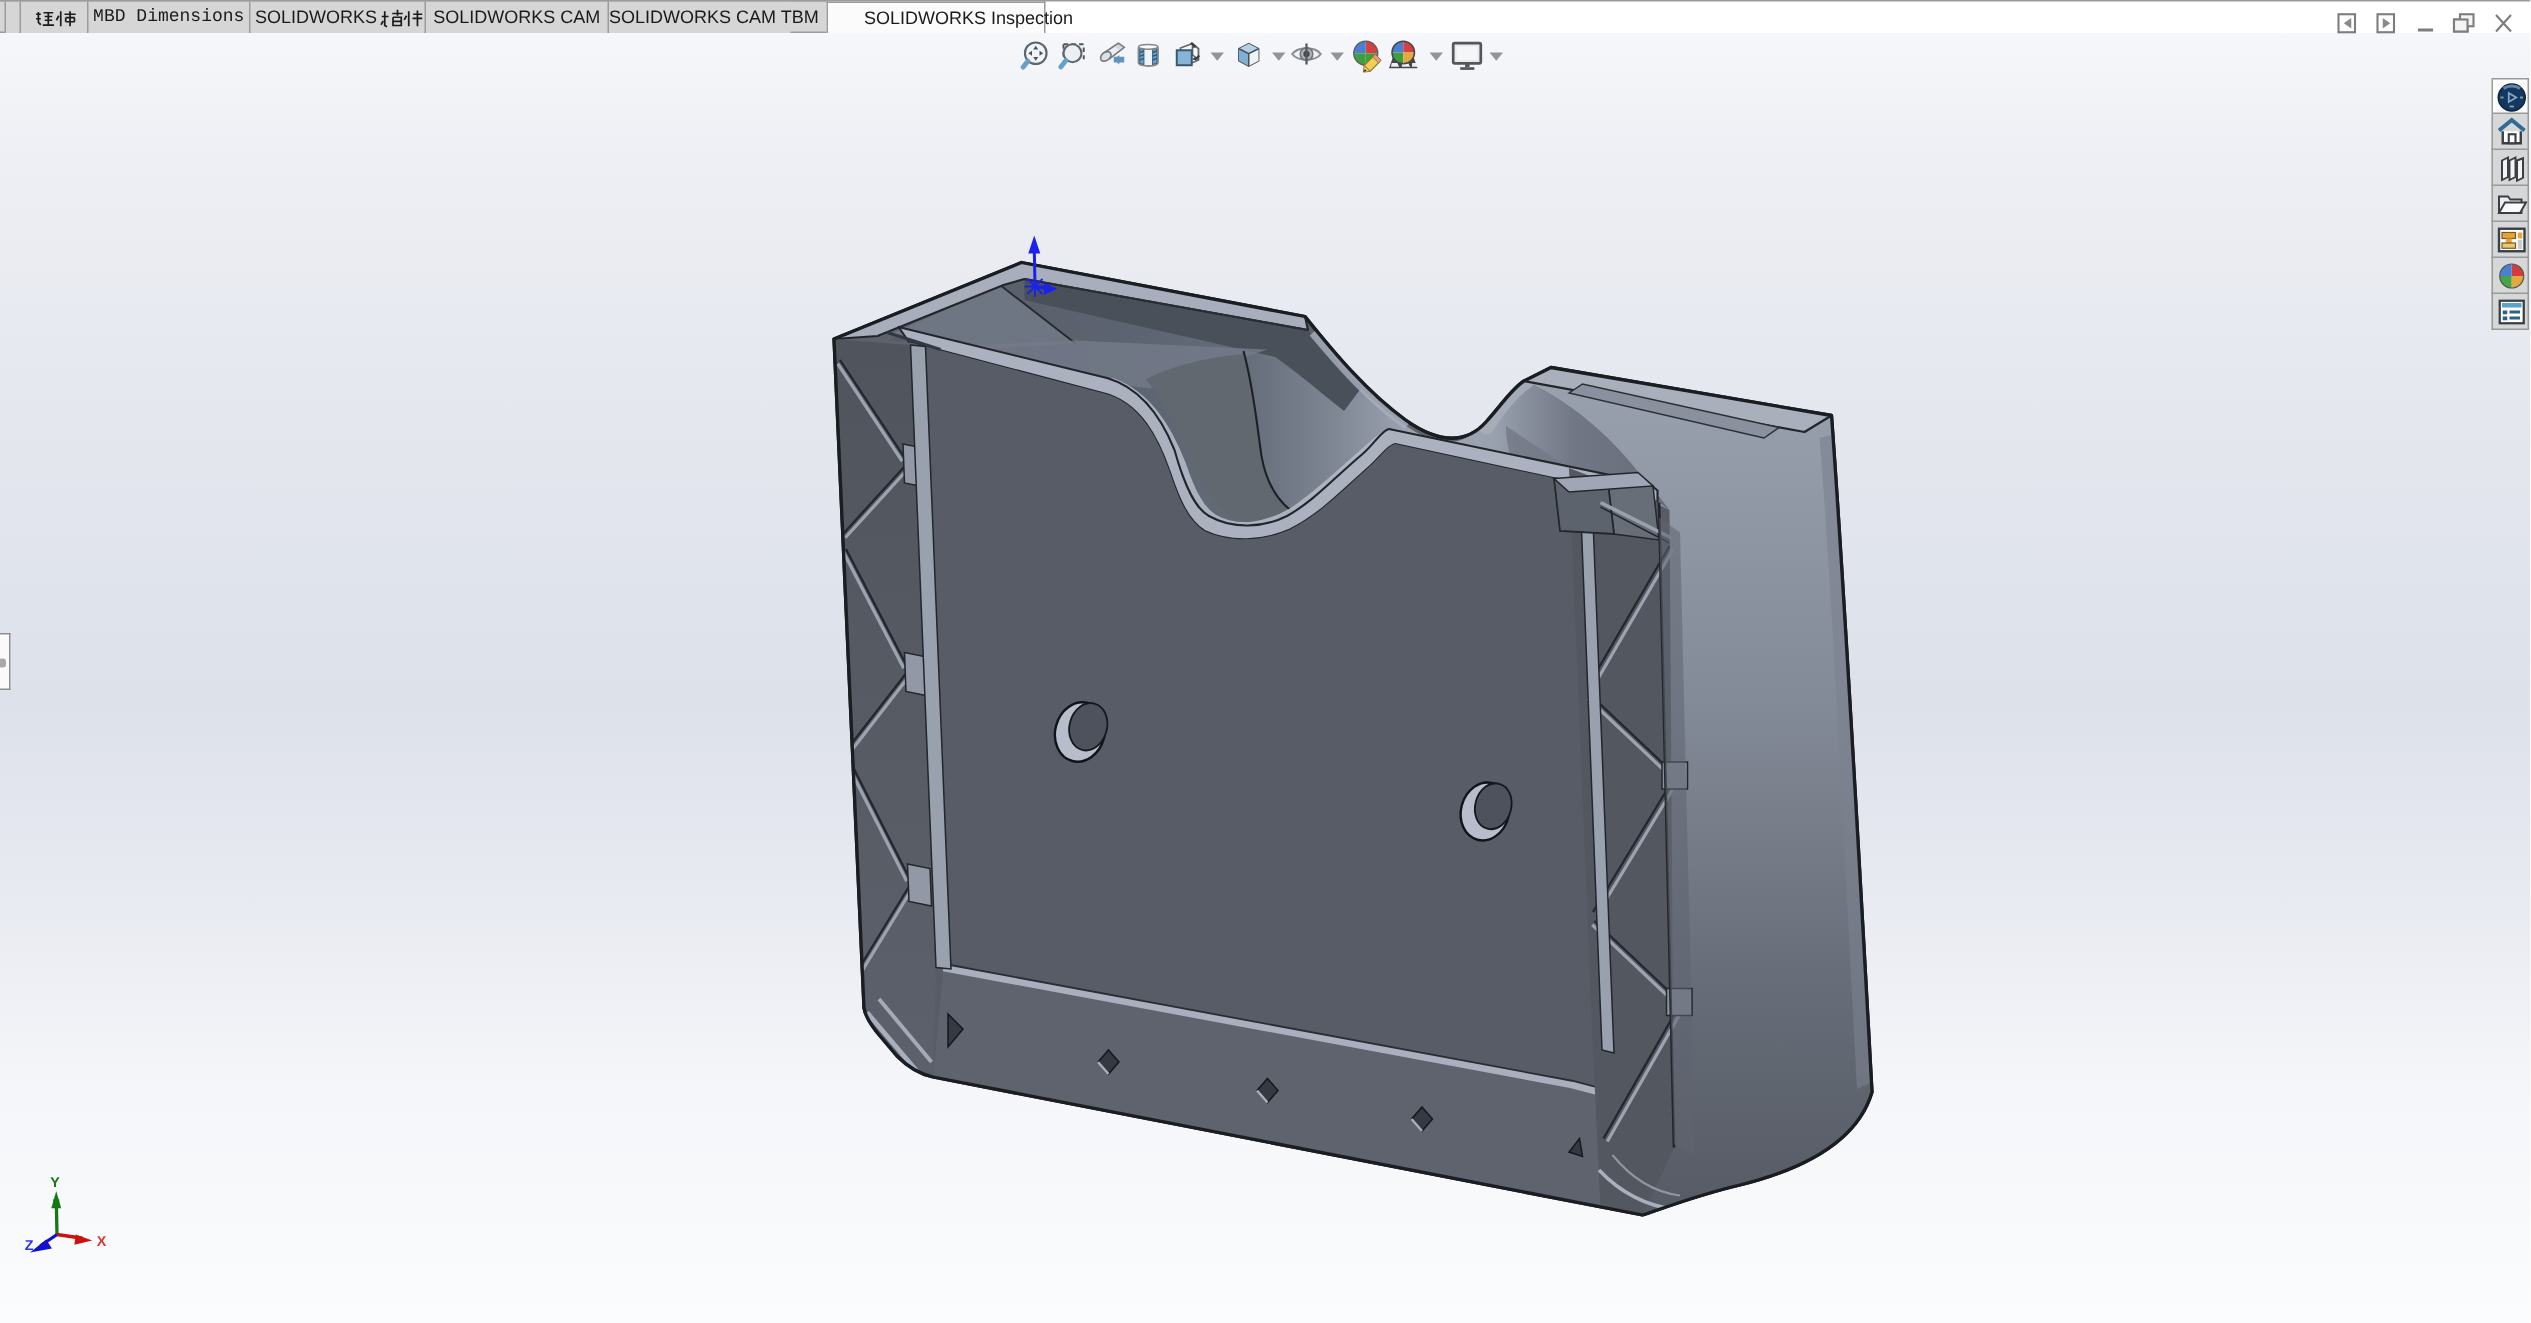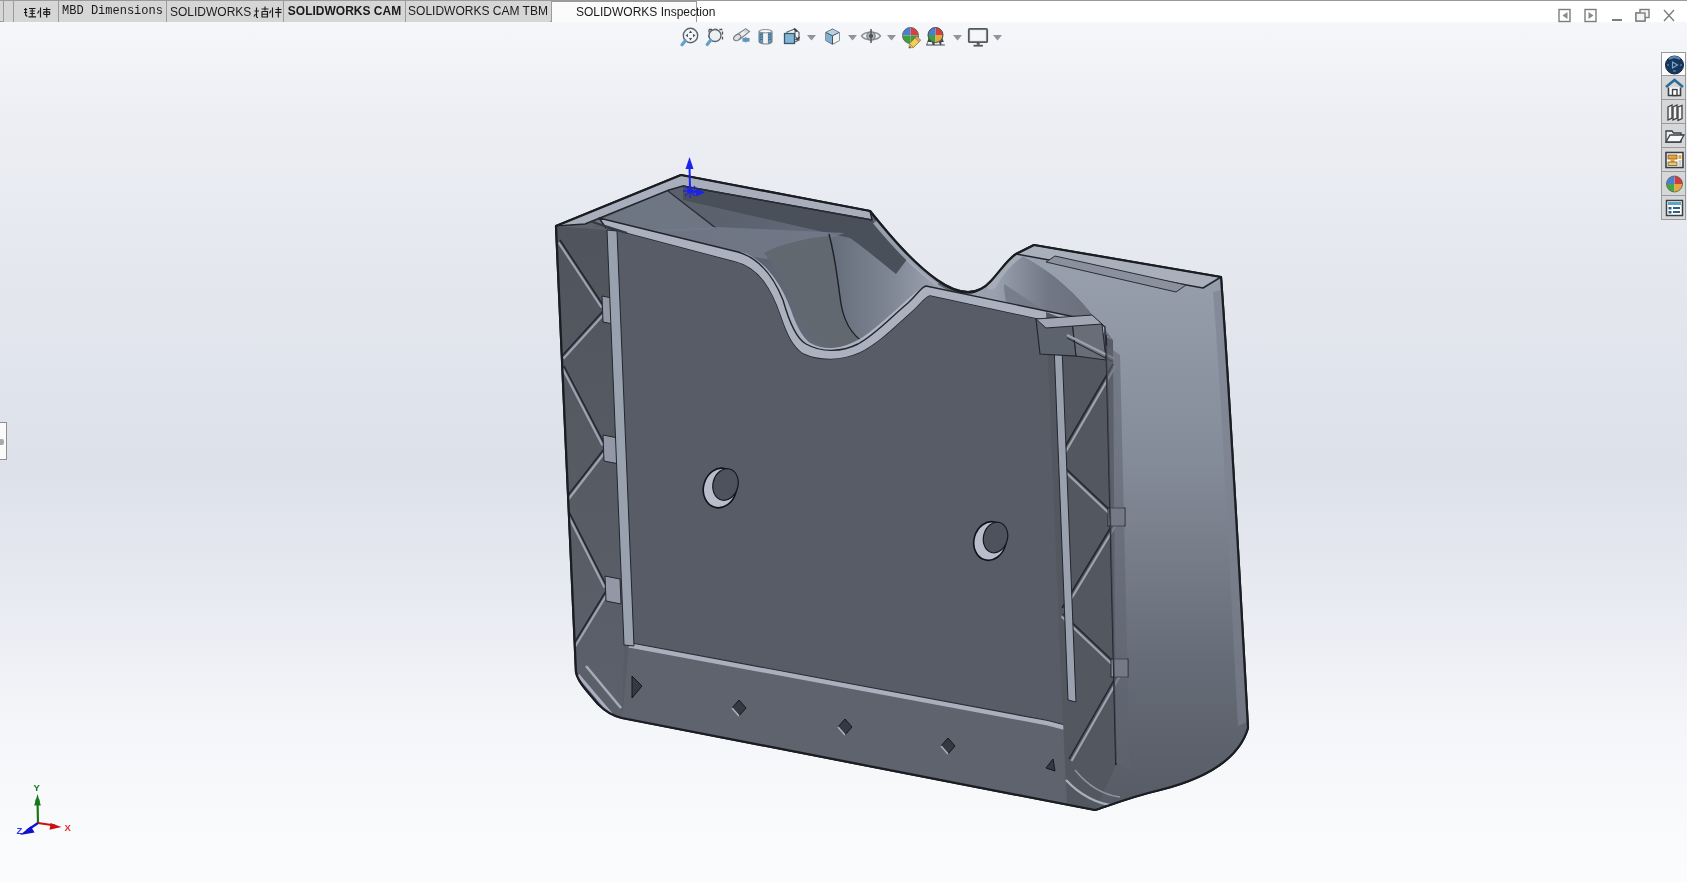--- a/index.html
+++ b/index.html
@@ -216,22 +216,22 @@
   <text x="0.5" y="51.5" fill="#3333ee" font-size="9.5" font-weight="bold" font-family="Liberation Sans">Z</text>
  </g>
 </svg>
 
 <div id="tabbar">
  <div class="gray" style="width:552px;"></div>
  <div class="tab" style="left:3px;width:10px;"></div>
  <div class="tab" style="left:13px;width:45px;" id="tabzh1"></div>
  <div class="tab" style="left:58px;width:108px;font-family:Liberation Mono, monospace;">MBD Dimensions</div>
  <div class="tab" style="left:166px;width:117px;" id="tabzh2"></div>
- <div class="tab" style="left:283px;width:122px;font-weight:bold;">SOLIDWORKS CAM</div>
- <div class="tab" style="left:405px;width:145px;">SOLIDWORKS CAM TBM</div>
+ <div class="tab" style="left:283px;width:122px;">SOLIDWORKS CAM</div>
+ <div class="tab" style="left:405px;width:122px;">SOLIDWORKS CAM TBM</div>
  <div class="tab active" style="left:551px;width:146px;">SOLIDWORKS Inspection</div>
 </div>
 <div id="topline"></div>
 
 <svg width="130" height="18" viewBox="0 0 130 18" style="position:absolute;left:1552px;top:7px;" xmlns="http://www.w3.org/2000/svg">
  <g stroke="#7d7d7d" fill="none" stroke-width="1.4">
   <rect x="7" y="2.5" width="11" height="12"></rect>
   <rect x="33" y="2.5" width="11" height="12"></rect>
   <path d="M60,13 L70,13" stroke-width="2"></path>
   <rect x="84" y="6" width="9" height="8"></rect>

